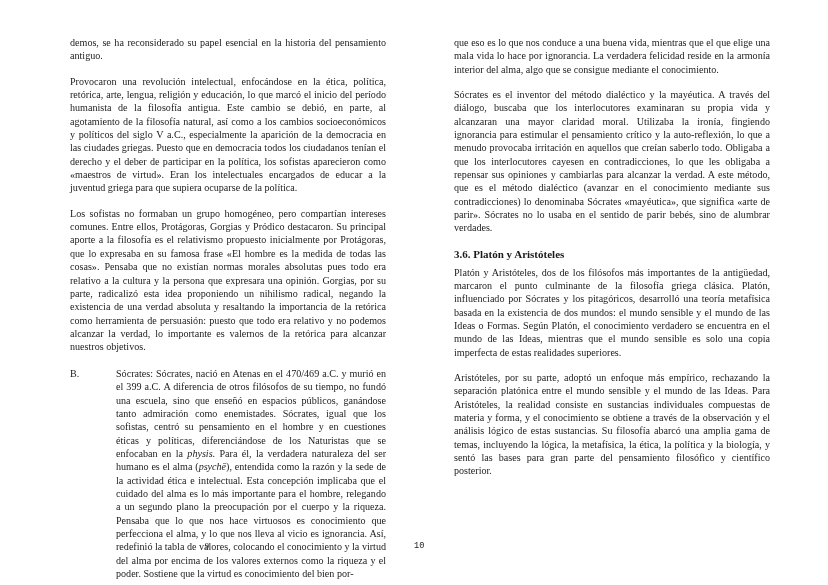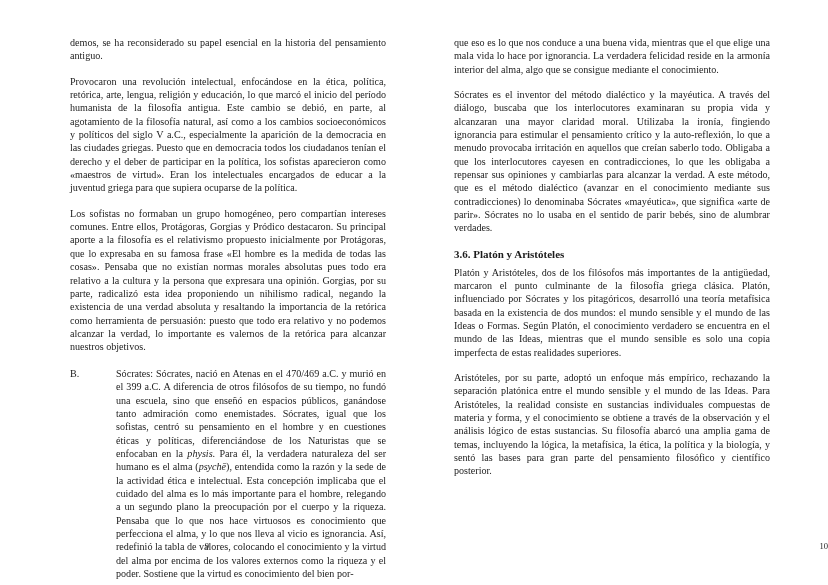--- a/index.html
+++ b/index.html
@@ -83,21 +83,22 @@
     color: #1b1b1b;
   }
   .folio-left {
     left: 0;
     right: 0;
     text-align: center;
   }
   .folio-right {
     left: 0;
     right: 0;
-    text-align: right;
+    text-align: left;
+    font-family: Liberation Mono, monospace;
   }
 </style>
 </head>
 <body>
 
 <div class="spread">
 
   <div class="page page-left">
     <div class="text-col">
 

